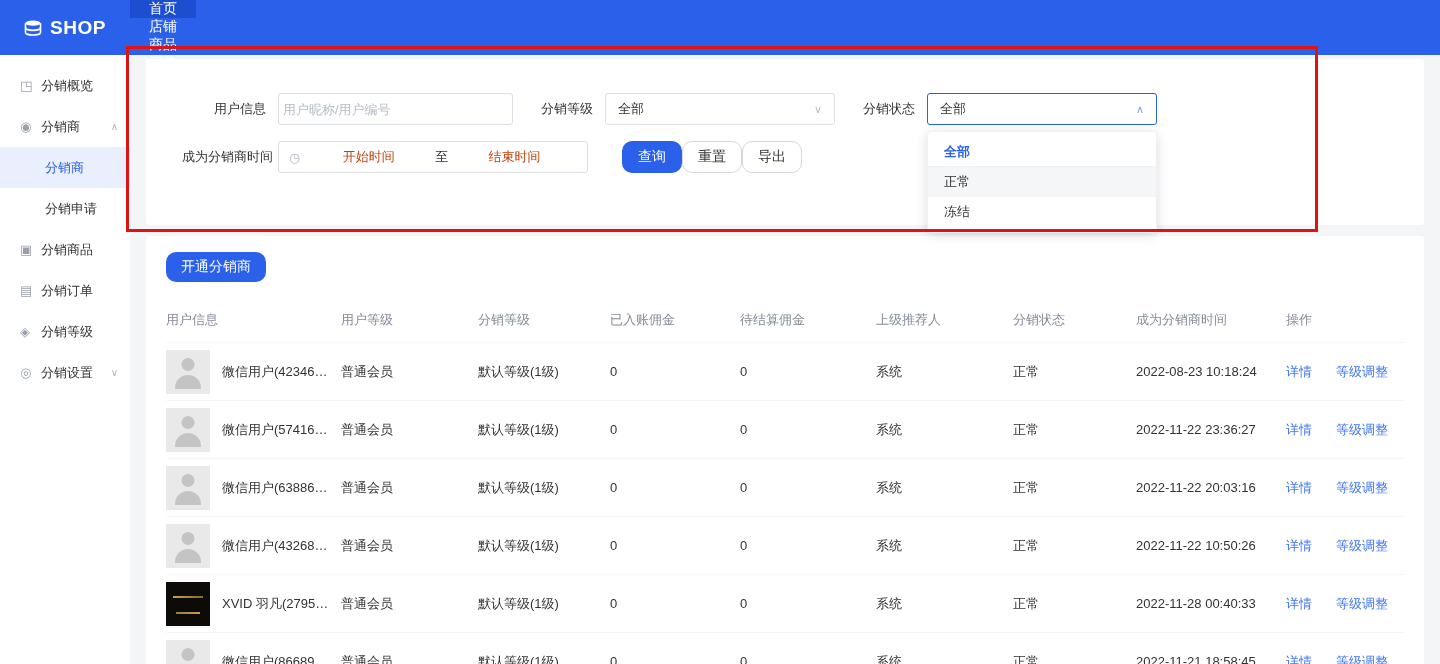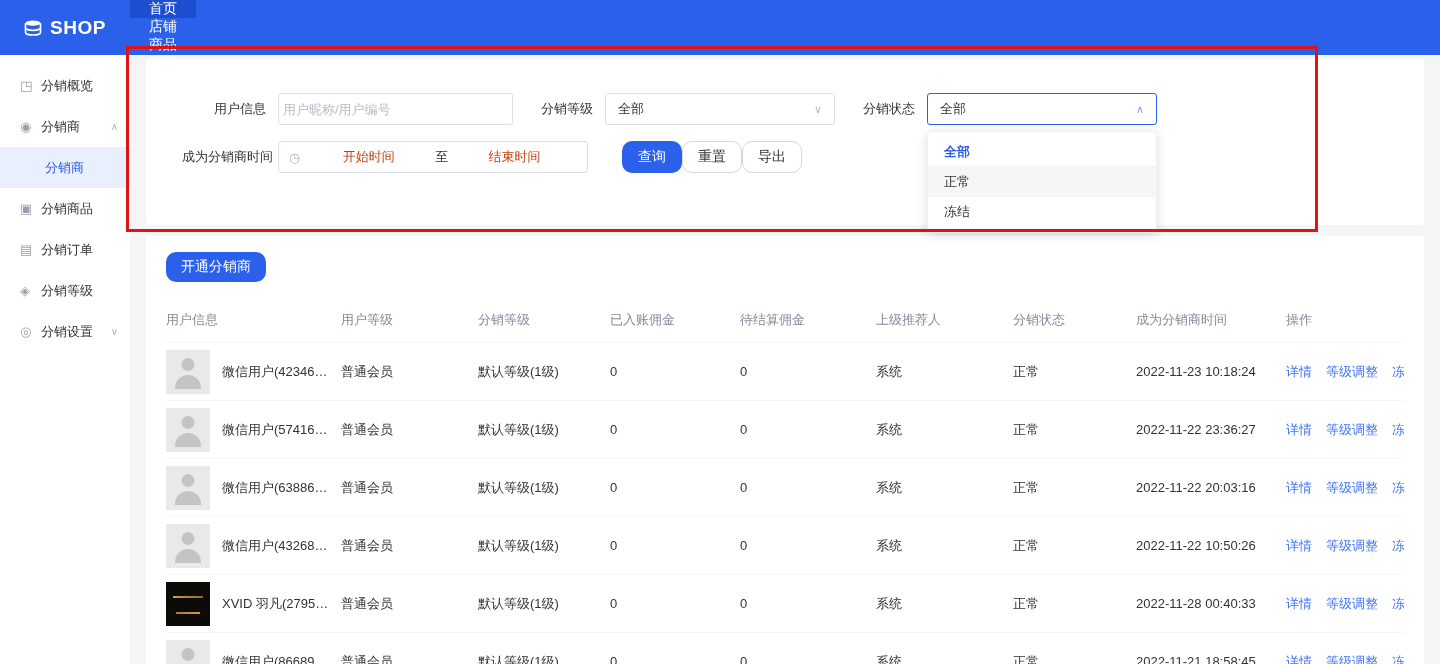--- a/index.html
+++ b/index.html
@@ -62,21 +62,21 @@
   .trow{min-height:58px;border-top:1px solid #f5f6f8;font-size:13px;color:#333;}
   .cell{padding-right:8px;white-space:nowrap;overflow:hidden;}
   .user-cell{display:flex;align-items:center;gap:12px;}
   .avatar{width:44px;height:44px;background:#e9e9e9;position:relative;overflow:hidden;flex-shrink:0;}
   .avatar::before{content:"";position:absolute;top:8px;left:50%;transform:translateX(-50%);width:13px;height:13px;border-radius:50%;background:#c4c4c4;}
   .avatar::after{content:"";position:absolute;bottom:5px;left:50%;transform:translateX(-50%);width:26px;height:14px;border-radius:13px 13px 0 0;background:#c4c4c4;}
   .avatar.photo{background:#0d0b08;}
   .avatar.photo::before{width:30px;height:2px;border-radius:0;top:14px;background:linear-gradient(90deg,#caa04a,#8a6a2a);}
   .avatar.photo::after{width:24px;height:2px;border-radius:0;bottom:12px;background:linear-gradient(90deg,#9a7a3a,#caa04a);}
   .uname{overflow:hidden;text-overflow:ellipsis;}
-  .actions{display:flex;gap:14px;align-items:flex-end;}
+  .actions{display:flex;gap:24px;align-items:flex-end;}
   .link{color:#4075f5;cursor:pointer;white-space:nowrap;}
 
   
   .annotation{position:absolute;left:126px;top:46px;width:1192px;height:186px;border:3px solid #dd1414;z-index:60;pointer-events:none;}
 </style>
 </head>
 <body>
 
 <div class="topbar">
   <div class="logo">
@@ -108,20 +108,21 @@
     <div class="side-item">
       <span class="glyph">◳</span>
       <span>分销概览</span>
     </div>
     <div class="side-item">
       <span class="glyph">◉</span>
       <span>分销商</span>
       <span class="chev">∧</span>
     </div>
     <div class="side-sub active">分销商</div>
+    <div class="side-sub">分销申请</div>
     <div class="side-item">
       <span class="glyph">▣</span>
       <span>分销商品</span>
     </div>
     <div class="side-item">
       <span class="glyph">▤</span>
       <span>分销订单</span>
     </div>
     <div class="side-item">
       <span class="glyph">◈</span>
@@ -195,21 +196,21 @@
             <div class="cell user-cell">
               <div class="avatar"></div>
               <span class="uname">微信用户(42346257)</span>
             </div>
             <div class="cell">普通会员</div>
             <div class="cell">默认等级(1级)</div>
             <div class="cell">0</div>
             <div class="cell">0</div>
             <div class="cell">系统</div>
             <div class="cell">正常</div>
-            <div class="cell">2022-11-23 10:18:24</div>
+            <div class="cell">2022-08-23 10:18:24</div>
             <div class="cell actions">
               <span class="link">详情</span>
               <span class="link">等级调整</span>
               <span class="link">冻结资格</span>
             </div>
           </div>
           <div class="trow">
             <div class="cell user-cell">
               <div class="avatar"></div>
               <span class="uname">微信用户(57416278)</span>

